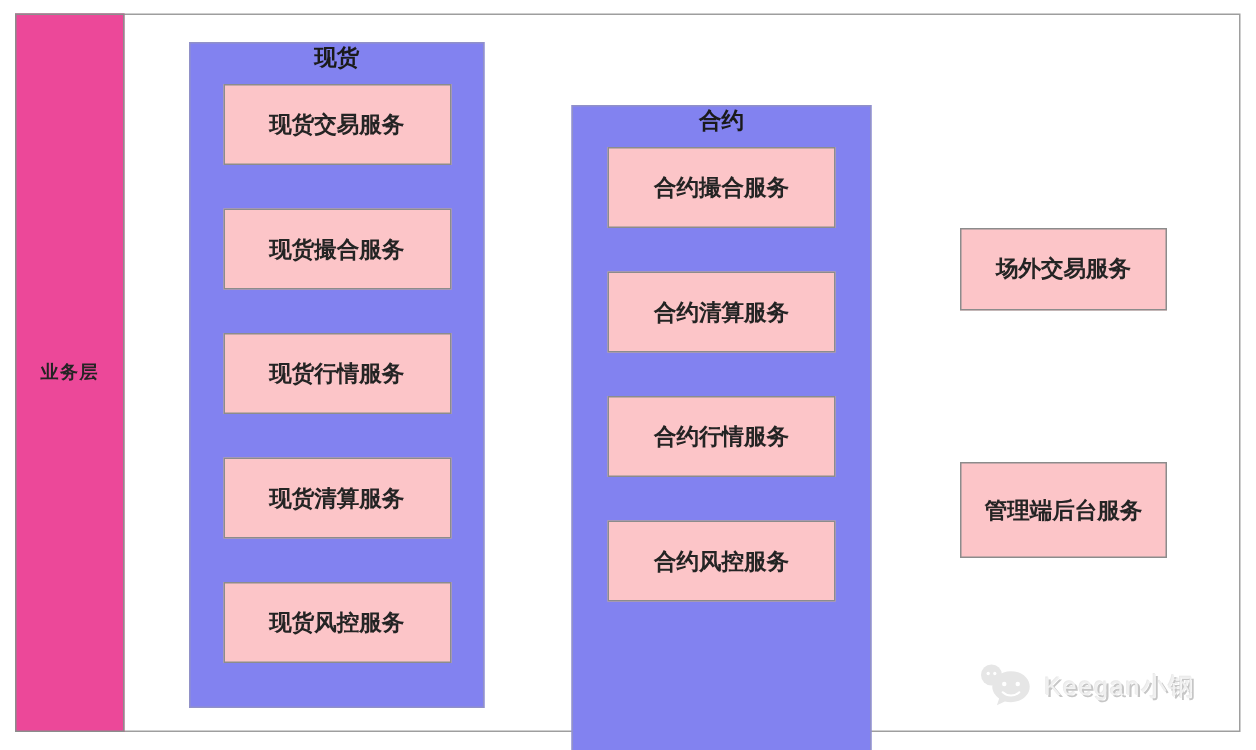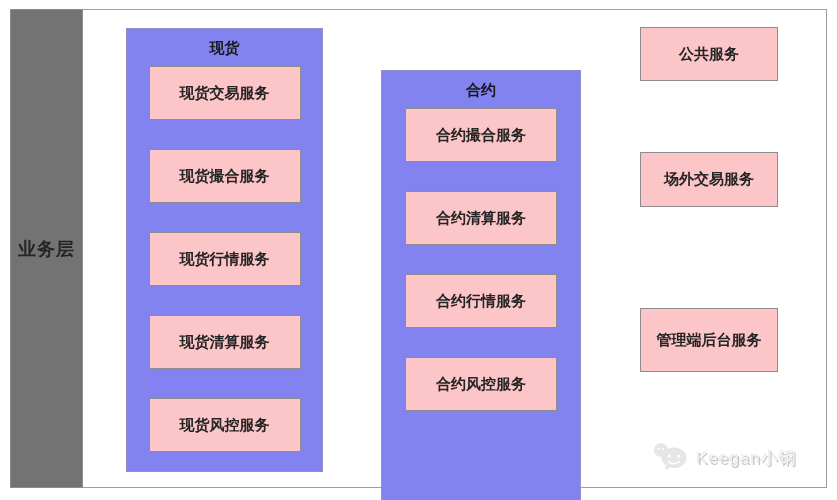--- a/index.html
+++ b/index.html
@@ -16,46 +16,46 @@
     left: 10px; top: 9px;
     width: 815px; height: 477px;
     border: 1px solid #9e9e9e;
     box-sizing: content-box;
     background: #ffffff;
   }
   .layer-bar {
     position: absolute;
     left: 10px; top: 9px;
     width: 73px; height: 479px;
-    background: #737373;
+    background: #ec4899;
     border: 1px solid #8c8c8c;
     box-sizing: border-box;
     display: flex;
     align-items: center;
     justify-content: center;
-    font-size: 18px;
+    font-size: 12px;
     font-weight: 600;
     color: #242424;
     letter-spacing: 1px;
   }
   .group-column {
     position: absolute;
     top: 28px;
     height: 444px;
     background: #8282f0;
     border: 1px solid #9191c8;
     box-sizing: border-box;
     display: flex;
     flex-direction: column;
   }
   .col-spot { left: 126px; width: 197px; }
   .col-contract { left: 381px; width: 200px; margin-top: 42px; }
   .group-title {
     height: 27px;
-    padding-top: 10px;
+    padding-top: 0;
     text-align: center;
     font-size: 15px;
     font-weight: 600;
     color: #1a1a1a;
   }
   .group-boxes {
     display: flex;
     flex-direction: column;
     align-items: center;
     gap: 29px;
@@ -136,23 +136,20 @@
       </div>
       <div class="service-box">
         <span>合约行情服务</span>
       </div>
       <div class="service-box">
         <span>合约风控服务</span>
       </div>
     </div>
   </div>
 
-  <div class="service-box standalone standalone-1">
-    <span>公共服务</span>
-  </div>
   <div class="service-box standalone standalone-2">
     <span>场外交易服务</span>
   </div>
   <div class="service-box standalone standalone-3">
     <span>管理端后台服务</span>
   </div>
 
   <div class="watermark">
     <span style="display:inline-flex;">
       <svg width="38" height="32" viewBox="0 0 38 32" aria-hidden="true">

